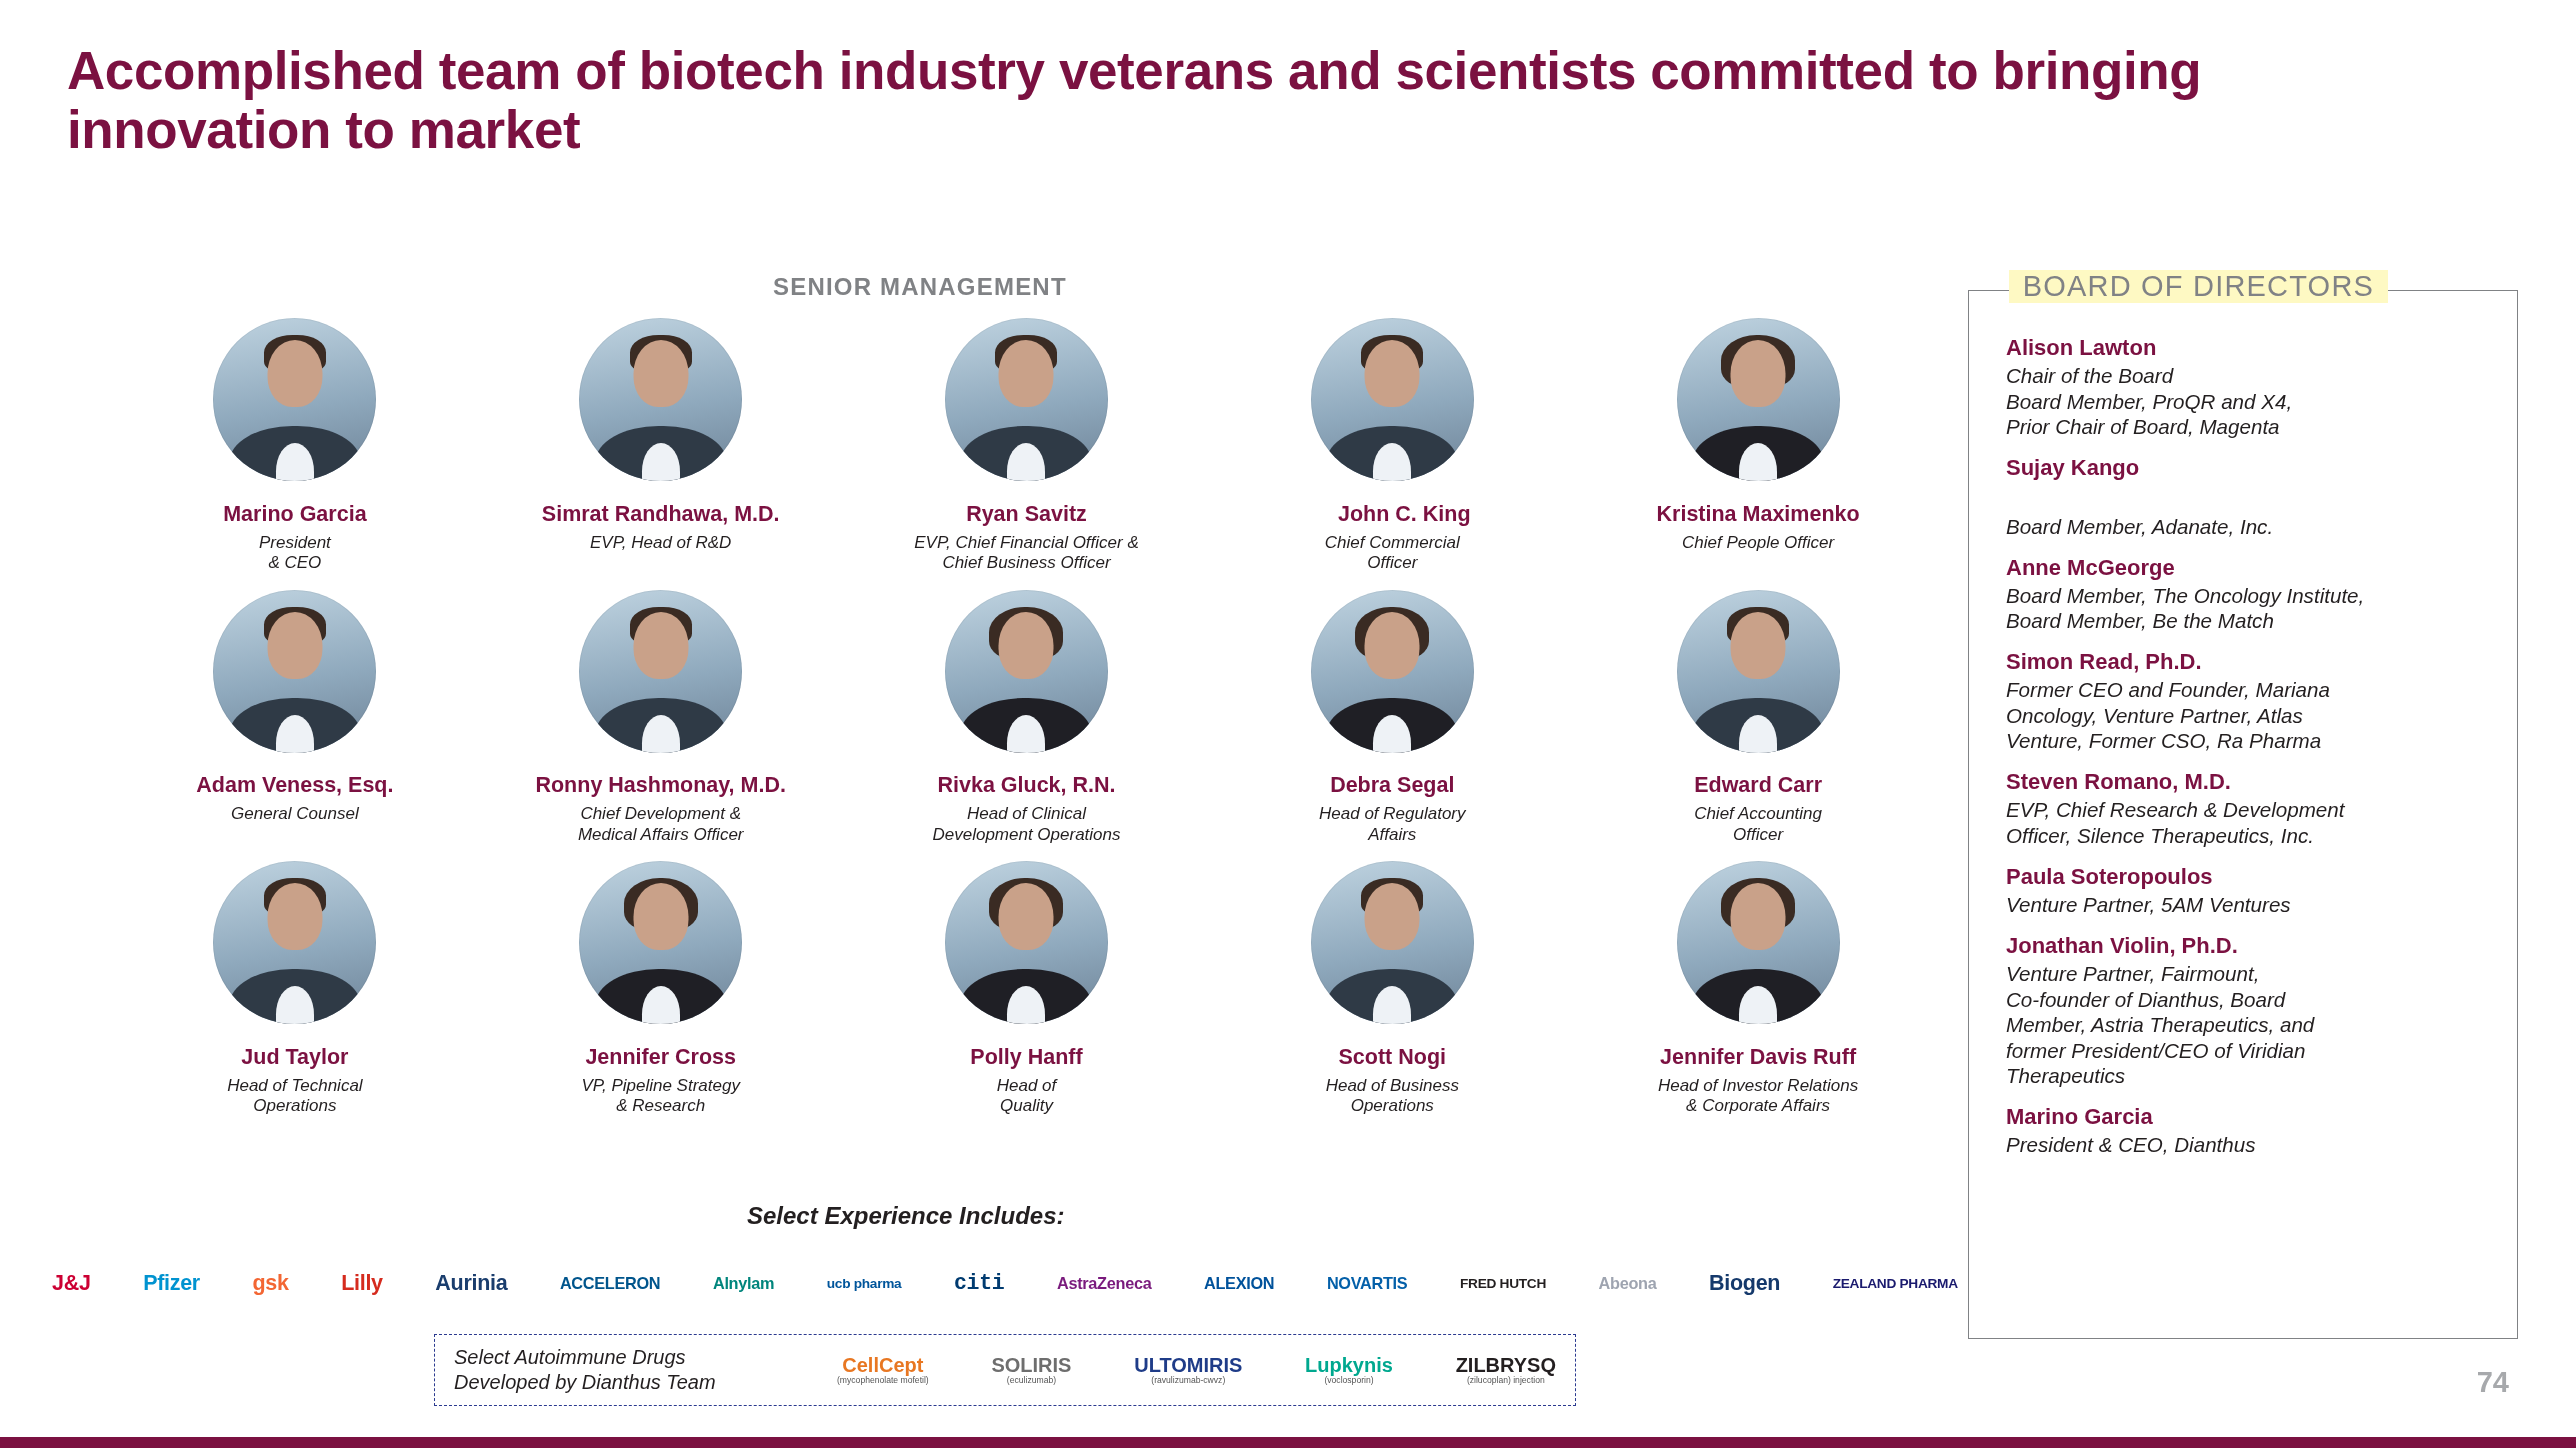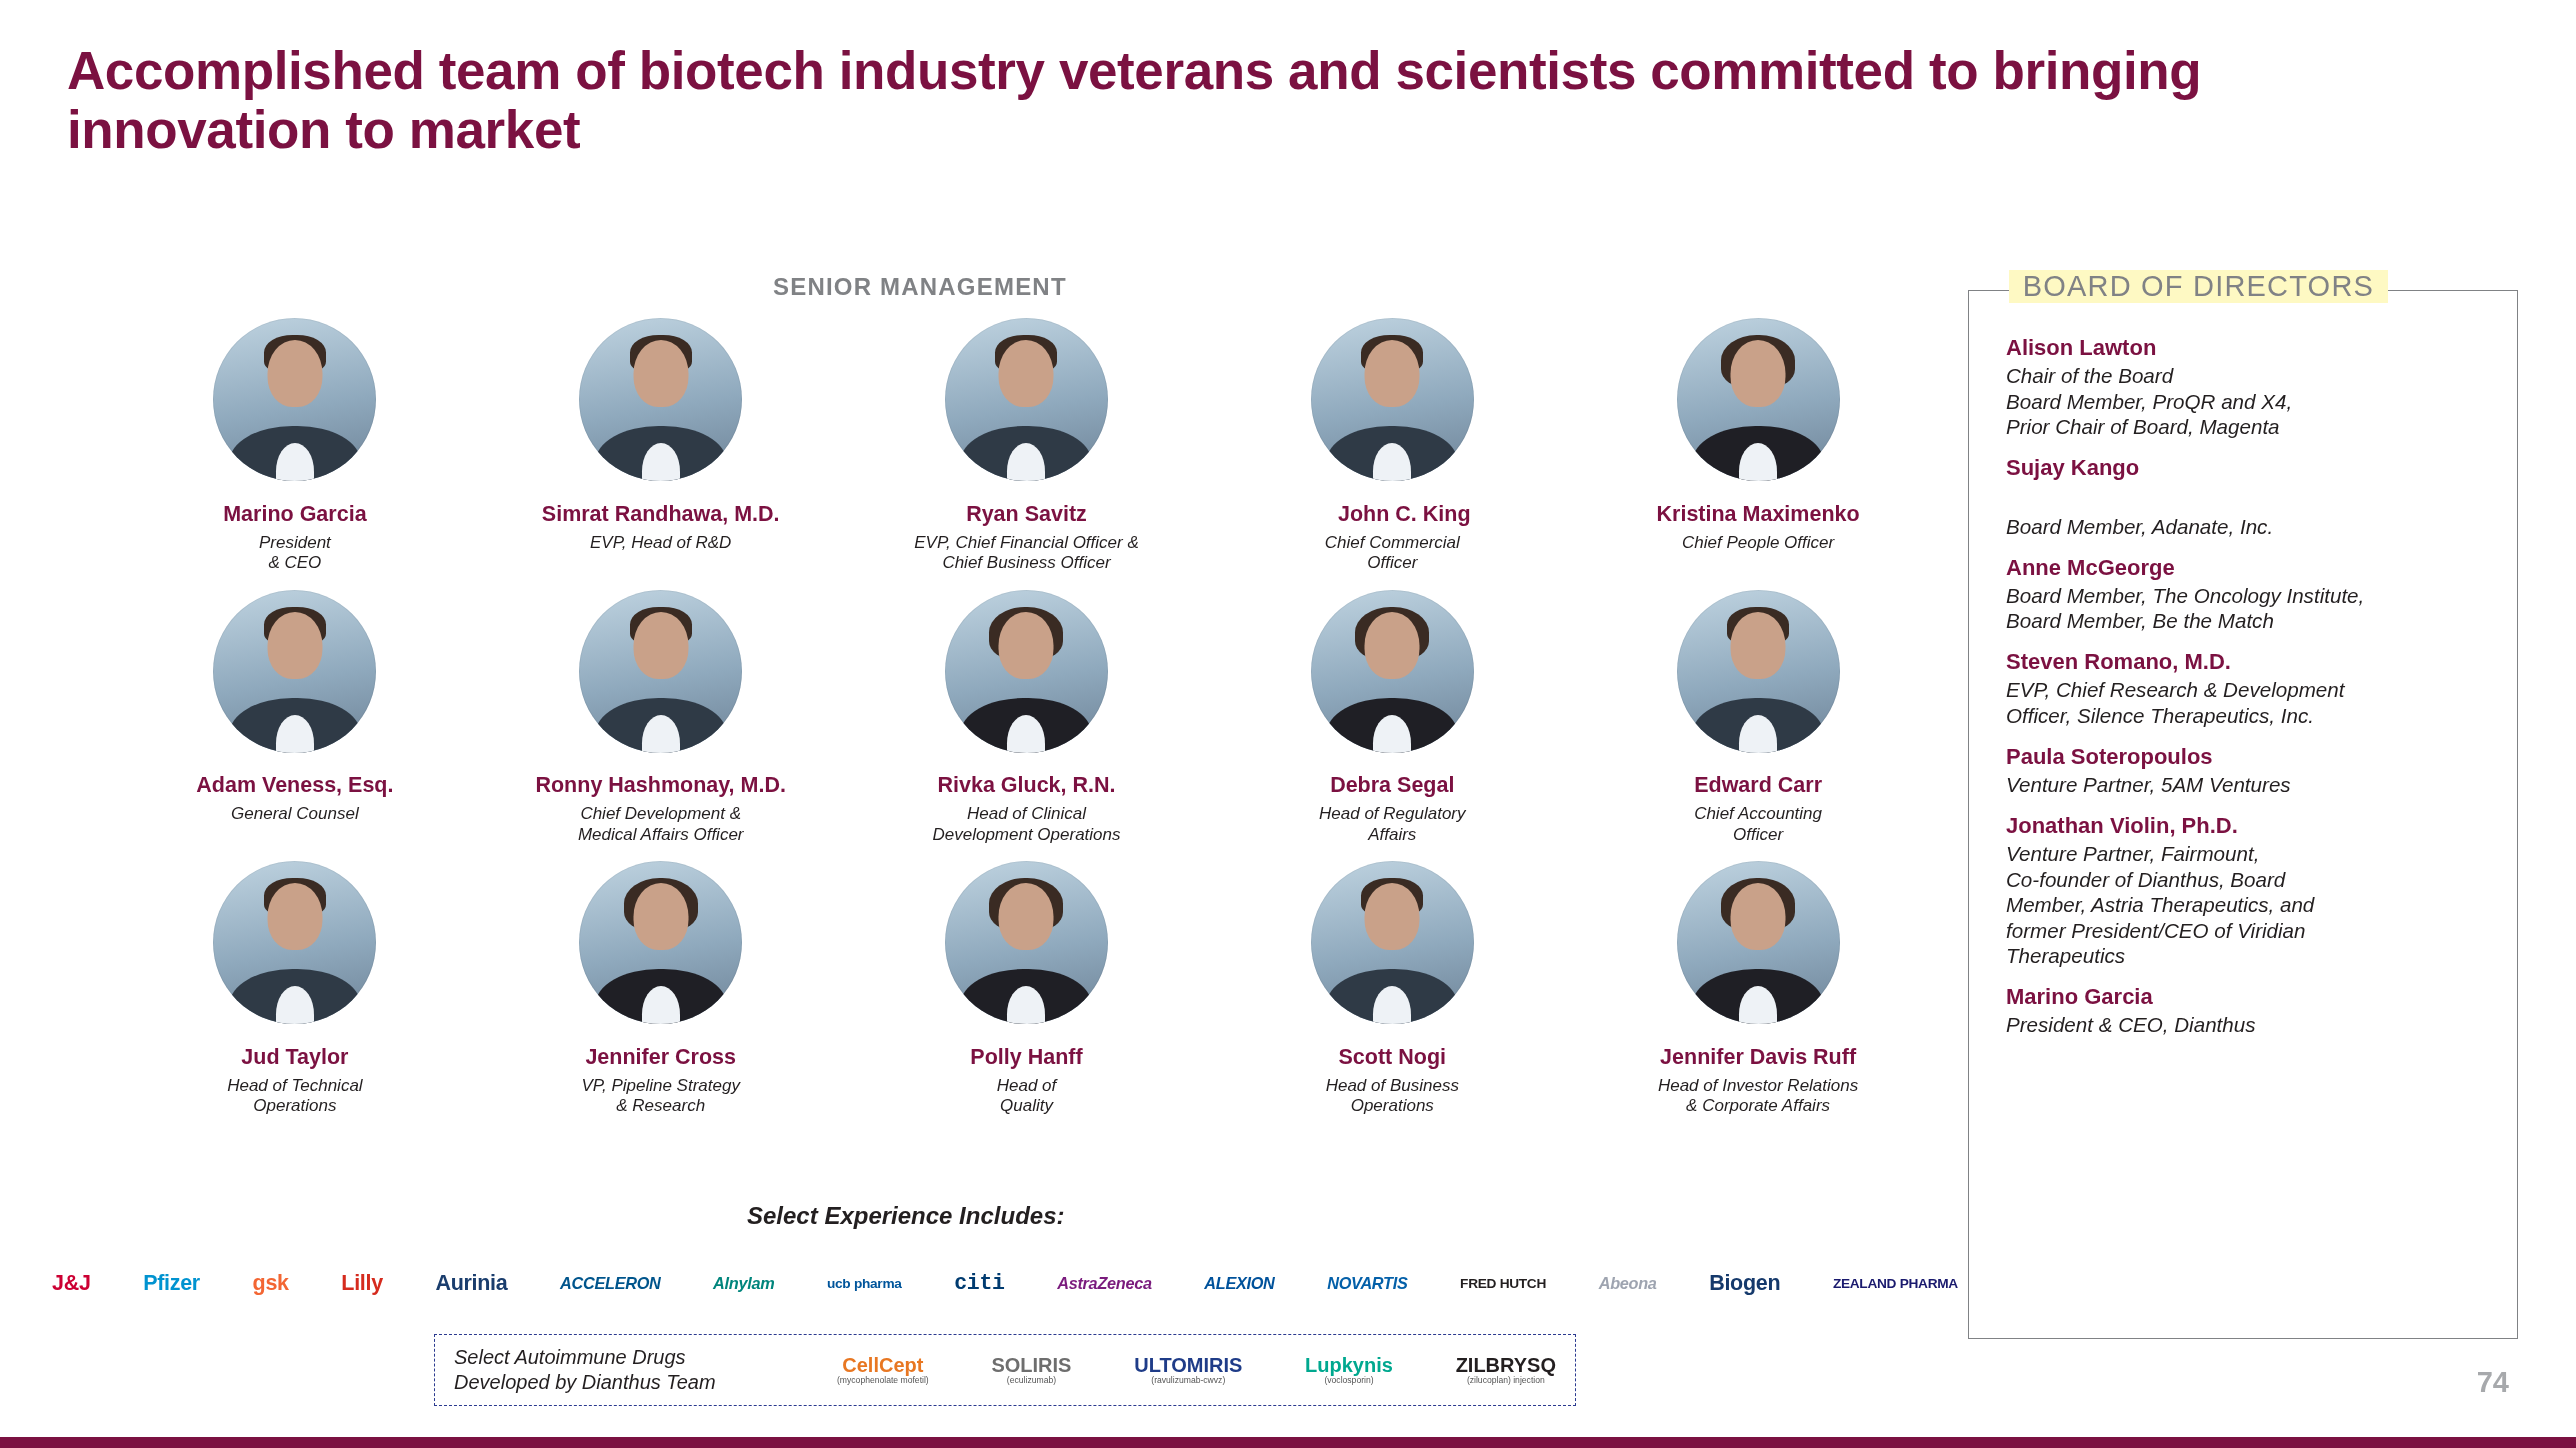--- a/index.html
+++ b/index.html
@@ -130,21 +130,21 @@
     align-items: center;
     justify-content: space-between;
   }
   .logo {
     font-size: 21.5px;
     font-weight: bold;
     white-space: nowrap;
     line-height: 1;
     letter-spacing: -0.3px;
   }
-  .logo.small { font-size: 16.3px; font-style: italic; }
+  .logo.small { font-size: 16.3px; }
   .logo.tiny { font-size: 13.7px; }
 
   
   .drug-box {
     position: absolute;
     left: 434px; top: 1334px;
     width: 1142px; height: 72px;
     border: 1.7px dashed #2b3a8f;
     display: flex;
     align-items: center;
@@ -455,20 +455,26 @@
       <div class="board-member">
         <div class="bm-name">Sujay Kango</div>
         <div class="bm-desc" style="white-space: pre-line; margin-top: 32px;">Board Member, Adanate, Inc.</div>
       </div>
       <div class="board-member">
         <div class="bm-name">Anne McGeorge</div>
         <div class="bm-desc" style="white-space: pre-line;">Board Member, The Oncology Institute,
 Board Member, Be the Match</div>
       </div>
       <div class="board-member">
+        <div class="bm-name">Simon Read, Ph.D.</div>
+        <div class="bm-desc" style="white-space: pre-line;">Former CEO and Founder, Mariana
+Oncology, Venture Partner, Atlas
+Venture, Former CSO, Ra Pharma</div>
+      </div>
+      <div class="board-member">
         <div class="bm-name">Steven Romano, M.D.</div>
         <div class="bm-desc" style="white-space: pre-line;">EVP, Chief Research &amp; Development
 Officer, Silence Therapeutics, Inc.</div>
       </div>
       <div class="board-member">
         <div class="bm-name">Paula Soteropoulos</div>
         <div class="bm-desc" style="white-space: pre-line;">Venture Partner, 5AM Ventures</div>
       </div>
       <div class="board-member">
         <div class="bm-name">Jonathan Violin, Ph.D.</div>

